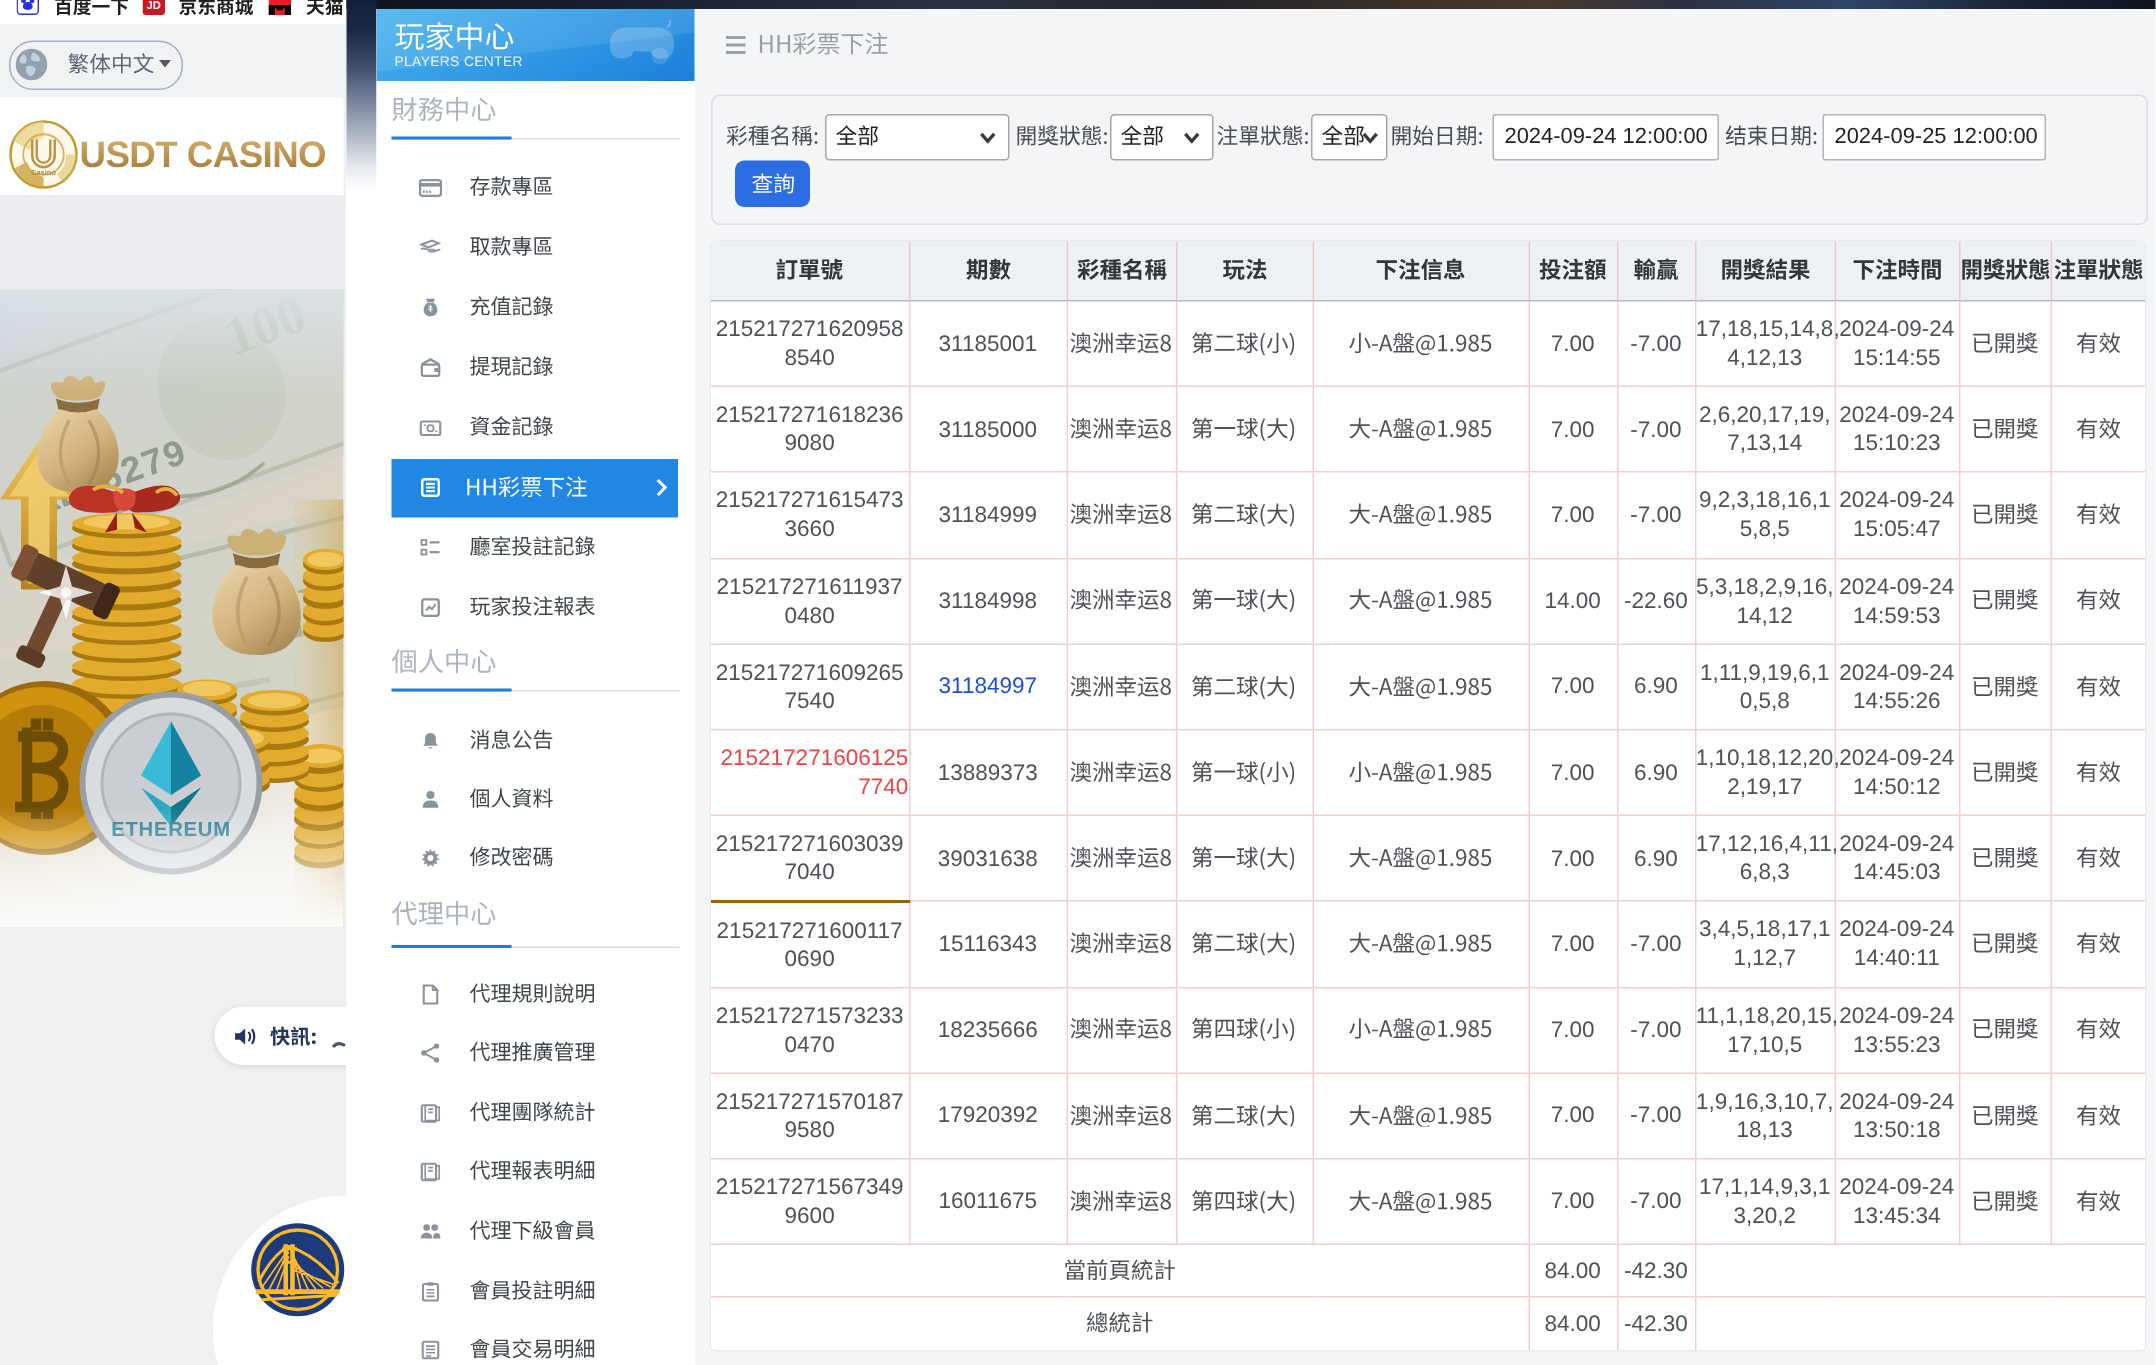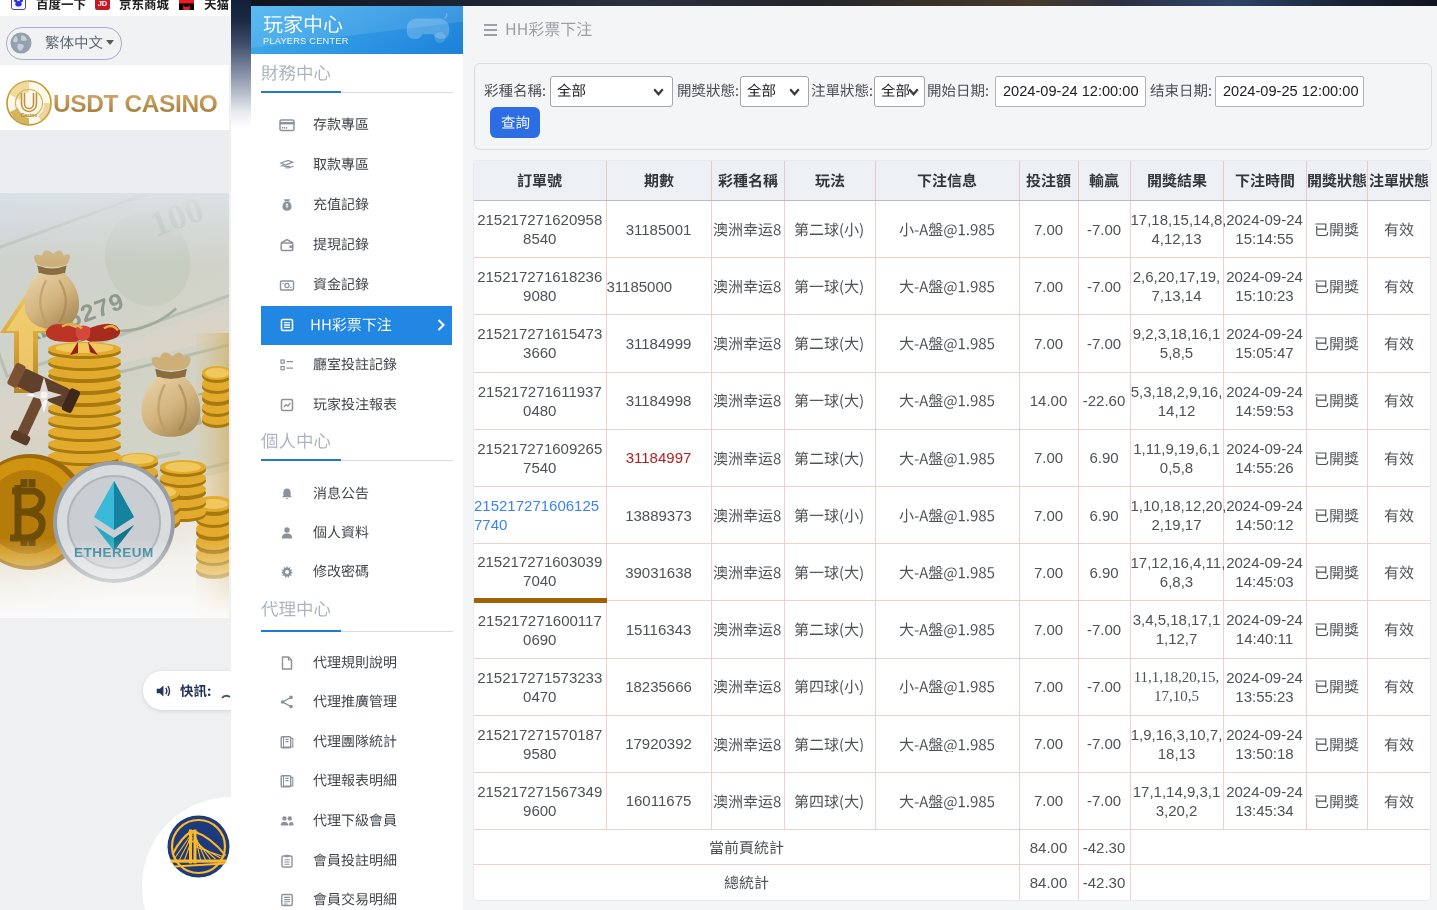--- a/index.html
+++ b/index.html
@@ -741,21 +741,21 @@
             </svg></td>
           <td style="border-bottom:1px solid #f1cfcf;text-align:center;padding:0;"><svg style="width:30.0px;height:15.9px;" viewBox="0 0 30.0 15.9">
               <g fill="#4e5257" transform="translate(0,13.2) scale(0.0750,-0.0750)">
                 <use href="#r6709" x="0"></use>
                 <use href="#r6548" x="200"></use>
               </g>
             </svg></td>
         </tr>
         <tr style="height:57.2px">
           <td style="border-right:1px solid #f1cfcf;border-bottom:1px solid #f1cfcf;text-align:center;padding:0;font-family:'Liberation Sans',sans-serif;font-size:15px;color:#4e5257;line-height:19px">215217271618236<br>9080</td>
-          <td style="border-right:1px solid #f1cfcf;border-bottom:1px solid #f1cfcf;padding:0;font-family:'Liberation Sans',sans-serif;font-size:15px;color:#4e5257;">31185000</td>
+          <td style="border-right:1px solid #f1cfcf;border-bottom:1px solid #f1cfcf;text-align:center;padding:0;font-family:'Liberation Sans',sans-serif;font-size:15px;color:#4e5257;">31185000</td>
           <td style="border-right:1px solid #f1cfcf;border-bottom:1px solid #f1cfcf;text-align:center;padding:0;"><svg style="width:68.3px;height:15.9px;" viewBox="0 0 68.3 15.9">
               <g fill="#4e5257" transform="translate(0,13.2) scale(0.0750,-0.0750)">
                 <use href="#r6FB3" x="0"></use>
                 <use href="#r6D32" x="200"></use>
                 <use href="#r5E78" x="400"></use>
                 <use href="#r8FD0" x="600"></use>
                 <use href="#r38" x="800"></use>
               </g>
             </svg></td>
           <td style="border-right:1px solid #f1cfcf;border-bottom:1px solid #f1cfcf;text-align:center;padding:0;"><svg style="width:70.1px;height:15.9px;" viewBox="0 0 70.1 15.9">
@@ -903,21 +903,21 @@
             </svg></td>
           <td style="border-bottom:1px solid #f1cfcf;text-align:center;padding:0;"><svg style="width:30.0px;height:15.9px;" viewBox="0 0 30.0 15.9">
               <g fill="#4e5257" transform="translate(0,13.2) scale(0.0750,-0.0750)">
                 <use href="#r6709" x="0"></use>
                 <use href="#r6548" x="200"></use>
               </g>
             </svg></td>
         </tr>
         <tr style="height:57.2px">
           <td style="border-right:1px solid #f1cfcf;border-bottom:1px solid #f1cfcf;text-align:center;padding:0;font-family:'Liberation Sans',sans-serif;font-size:15px;color:#4e5257;line-height:19px">215217271609265<br>7540</td>
-          <td style="border-right:1px solid #f1cfcf;border-bottom:1px solid #f1cfcf;text-align:center;padding:0;font-family:'Liberation Sans',sans-serif;font-size:15px;color:#b91c1c;">31184997</td>
+          <td style="border-right:1px solid #f1cfcf;border-bottom:1px solid #f1cfcf;text-align:center;padding:0;font-family:'Liberation Sans',sans-serif;font-size:15px;color:#1d4ed8;">31184997</td>
           <td style="border-right:1px solid #f1cfcf;border-bottom:1px solid #f1cfcf;text-align:center;padding:0;"><svg style="width:68.3px;height:15.9px;" viewBox="0 0 68.3 15.9">
               <g fill="#4e5257" transform="translate(0,13.2) scale(0.0750,-0.0750)">
                 <use href="#r6FB3" x="0"></use>
                 <use href="#r6D32" x="200"></use>
                 <use href="#r5E78" x="400"></use>
                 <use href="#r8FD0" x="600"></use>
                 <use href="#r38" x="800"></use>
               </g>
             </svg></td>
           <td style="border-right:1px solid #f1cfcf;border-bottom:1px solid #f1cfcf;text-align:center;padding:0;"><svg style="width:70.1px;height:15.9px;" viewBox="0 0 70.1 15.9">
@@ -956,21 +956,21 @@
               </g>
             </svg></td>
           <td style="border-bottom:1px solid #f1cfcf;text-align:center;padding:0;"><svg style="width:30.0px;height:15.9px;" viewBox="0 0 30.0 15.9">
               <g fill="#4e5257" transform="translate(0,13.2) scale(0.0750,-0.0750)">
                 <use href="#r6709" x="0"></use>
                 <use href="#r6548" x="200"></use>
               </g>
             </svg></td>
         </tr>
         <tr style="height:57.2px">
-          <td style="border-right:1px solid #f1cfcf;border-bottom:1px solid #f1cfcf;text-align:left;padding:0;font-family:'Liberation Sans',sans-serif;font-size:15px;color:#3b82f6;line-height:19px">215217271606125<br>7740</td>
+          <td style="border-right:1px solid #f1cfcf;border-bottom:1px solid #f1cfcf;text-align:right;padding:0;font-family:'Liberation Sans',sans-serif;font-size:15px;color:#ef4444;line-height:19px">215217271606125<br>7740</td>
           <td style="border-right:1px solid #f1cfcf;border-bottom:1px solid #f1cfcf;text-align:center;padding:0;font-family:'Liberation Sans',sans-serif;font-size:15px;color:#4e5257;">13889373</td>
           <td style="border-right:1px solid #f1cfcf;border-bottom:1px solid #f1cfcf;text-align:center;padding:0;"><svg style="width:68.3px;height:15.9px;" viewBox="0 0 68.3 15.9">
               <g fill="#4e5257" transform="translate(0,13.2) scale(0.0750,-0.0750)">
                 <use href="#r6FB3" x="0"></use>
                 <use href="#r6D32" x="200"></use>
                 <use href="#r5E78" x="400"></use>
                 <use href="#r8FD0" x="600"></use>
                 <use href="#r38" x="800"></use>
               </g>
             </svg></td>
@@ -1010,21 +1010,21 @@
               </g>
             </svg></td>
           <td style="border-bottom:1px solid #f1cfcf;text-align:center;padding:0;"><svg style="width:30.0px;height:15.9px;" viewBox="0 0 30.0 15.9">
               <g fill="#4e5257" transform="translate(0,13.2) scale(0.0750,-0.0750)">
                 <use href="#r6709" x="0"></use>
                 <use href="#r6548" x="200"></use>
               </g>
             </svg></td>
         </tr>
         <tr style="height:57.2px">
-          <td style="border-right:1px solid #f1cfcf;border-bottom:5px solid #a16207;text-align:center;padding:0;font-family:'Liberation Sans',sans-serif;font-size:15px;color:#4e5257;line-height:19px">215217271603039<br>7040</td>
+          <td style="border-right:1px solid #f1cfcf;border-bottom:2px solid #a16207;text-align:center;padding:0;font-family:'Liberation Sans',sans-serif;font-size:15px;color:#4e5257;line-height:19px">215217271603039<br>7040</td>
           <td style="border-right:1px solid #f1cfcf;border-bottom:1px solid #f1cfcf;text-align:center;padding:0;font-family:'Liberation Sans',sans-serif;font-size:15px;color:#4e5257;">39031638</td>
           <td style="border-right:1px solid #f1cfcf;border-bottom:1px solid #f1cfcf;text-align:center;padding:0;"><svg style="width:68.3px;height:15.9px;" viewBox="0 0 68.3 15.9">
               <g fill="#4e5257" transform="translate(0,13.2) scale(0.0750,-0.0750)">
                 <use href="#r6FB3" x="0"></use>
                 <use href="#r6D32" x="200"></use>
                 <use href="#r5E78" x="400"></use>
                 <use href="#r8FD0" x="600"></use>
                 <use href="#r38" x="800"></use>
               </g>
             </svg></td>
@@ -1155,21 +1155,21 @@
                 <use href="#r40" x="591"></use>
                 <use href="#r31" x="780"></use>
                 <use href="#r2E" x="891"></use>
                 <use href="#r39" x="947"></use>
                 <use href="#r38" x="1058"></use>
                 <use href="#r35" x="1169"></use>
               </g>
             </svg></td>
           <td style="border-right:1px solid #f1cfcf;border-bottom:1px solid #f1cfcf;text-align:center;padding:0;font-family:'Liberation Sans',sans-serif;font-size:15px;color:#4e5257;">7.00</td>
           <td style="border-right:1px solid #f1cfcf;border-bottom:1px solid #f1cfcf;text-align:center;padding:0;font-family:'Liberation Sans',sans-serif;font-size:15px;color:#4e5257;">-7.00</td>
-          <td style="border-right:1px solid #f1cfcf;border-bottom:1px solid #f1cfcf;text-align:center;padding:0;font-family:Liberation Serif, serif;font-size:15px;color:#4e5257;line-height:19px">11,1,18,20,15,<br>17,10,5</td>
+          <td style="border-right:1px solid #f1cfcf;border-bottom:1px solid #f1cfcf;text-align:center;padding:0;font-family:Liberation Sans, sans-serif;font-size:15px;color:#4e5257;line-height:19px">11,1,18,20,15,<br>17,10,5</td>
           <td style="border-right:1px solid #f1cfcf;border-bottom:1px solid #f1cfcf;text-align:center;padding:0;font-family:'Liberation Sans',sans-serif;font-size:15px;color:#4e5257;line-height:19px">2024-09-24<br>13:55:23</td>
           <td style="border-right:1px solid #f1cfcf;border-bottom:1px solid #f1cfcf;text-align:center;padding:0;"><svg style="width:45.0px;height:15.9px;" viewBox="0 0 45.0 15.9">
               <g fill="#4e5257" transform="translate(0,13.2) scale(0.0750,-0.0750)">
                 <use href="#r5DF2" x="0"></use>
                 <use href="#r958B" x="200"></use>
                 <use href="#r734E" x="400"></use>
               </g>
             </svg></td>
           <td style="border-bottom:1px solid #f1cfcf;text-align:center;padding:0;"><svg style="width:30.0px;height:15.9px;" viewBox="0 0 30.0 15.9">
               <g fill="#4e5257" transform="translate(0,13.2) scale(0.0750,-0.0750)">

